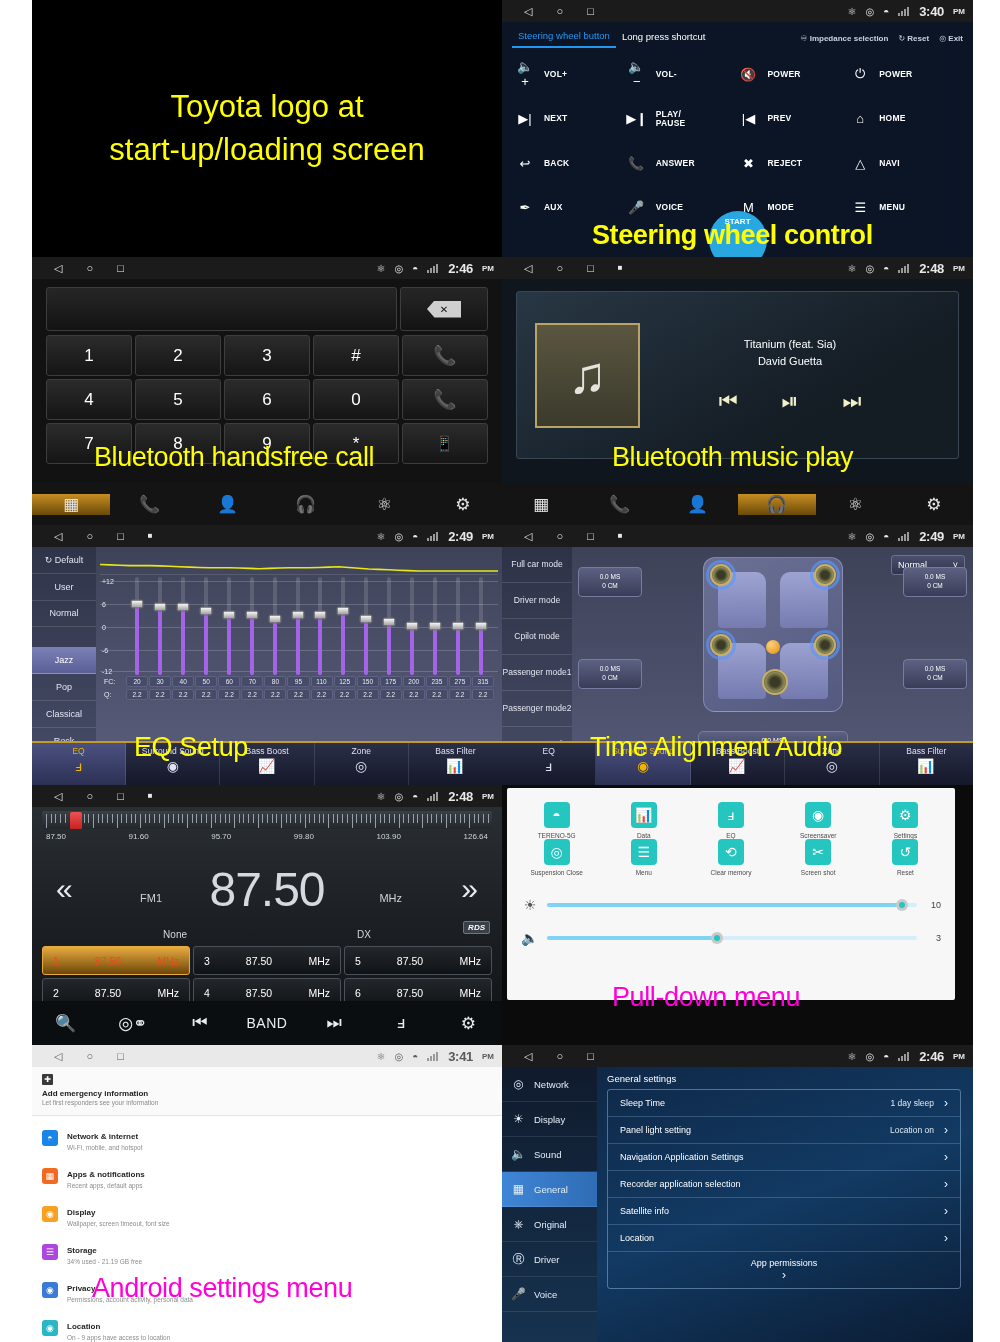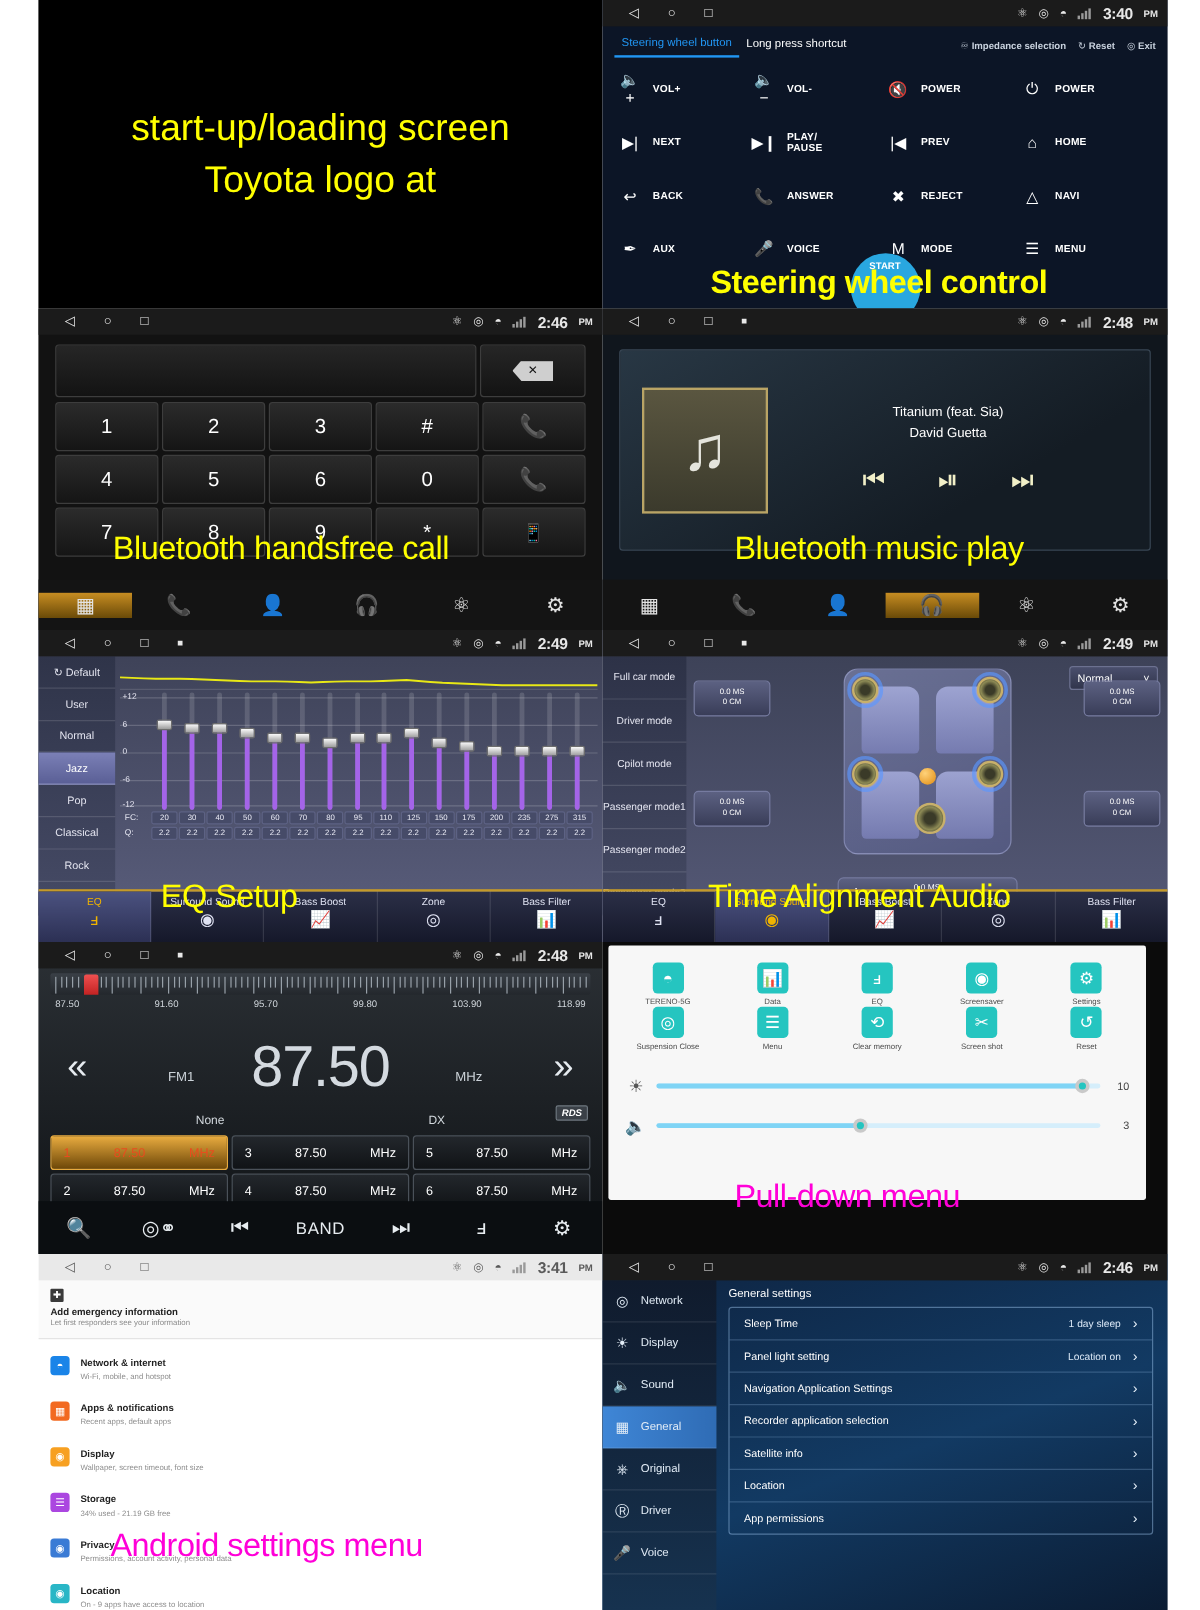--- a/index.html
+++ b/index.html
@@ -97,21 +97,21 @@
   .bt-artist { font-size:11px; margin-bottom:22px; }
   .bt-ctrls { display:flex; justify-content:center; gap:44px; color:#f2f0c8; font-size:21px; }
 
   
   #p5 { left:32px; top:525px; width:470px; height:260px;
         background:linear-gradient(#3c4055,#5b5f7e); }
   .eq-body { display:flex; height:216px; }
   .eq-side { width:64px; background:linear-gradient(#2f3449,#464b66); }
   .eq-item { height:26.8px; display:flex; align-items:center; justify-content:center;
     color:#e3e4ef; font-size:9px; border-bottom:1px solid rgba(255,255,255,.13); }
-  .eq-item.sel { background:linear-gradient(#7b80b6,#5a5f96); color:#fff; }
+  .eq-item.sel { background:linear-gradient(#7b80b6,#5a5f96); color:#fff;margin-top:20px; }
   .eq-main { flex:1; position:relative; padding:4px 4px 0 4px; }
   .eq-curve { height:24px; position:relative; border-bottom:1px solid rgba(255,255,255,.12); }
   .eq-chart { position:relative; height:98px; margin-top:2px; }
   .eq-axis { position:absolute; left:0; width:100%; border-top:1px solid rgba(255,255,255,.18); }
   .eq-ylab { position:absolute; left:2px; color:#e6e6f2; font-size:7px; transform:translateY(-50%); }
   .sliders { position:absolute; left:26px; right:6px; top:0; bottom:0; display:flex; }
   .sl { flex:1; position:relative; }
   .sl .track { position:absolute; left:50%; transform:translateX(-50%); top:0; bottom:0;
       width:4px; background:rgba(255,255,255,.14); border-radius:2px; }
   .sl .fill { position:absolute; left:50%; transform:translateX(-50%); bottom:0;
@@ -244,34 +244,34 @@
   .gs-side { width:95px; background:linear-gradient(#101b2d,#16324f); }
   .gs-item { height:35px; display:flex; align-items:center; gap:8px; padding-left:9px;
      color:#e3edf7; font-size:9.5px; border-bottom:1px solid rgba(255,255,255,.1); }
   .gs-item.sel { background:linear-gradient(90deg,#3f86d6,#2f6cb5); }
   .gs-ic { width:15px; text-align:center; font-size:12px; }
   .gs-main { flex:1; padding:6px 12px 0 10px; }
   .gs-title { color:#fff; font-size:9.5px; margin-bottom:5px; }
   .gs-card { border:1px solid rgba(160,200,240,.45); border-radius:3px; }
   .gs-row { display:flex; align-items:center; padding:6px 12px; color:#fff; font-size:9px;
      border-bottom:1px solid rgba(160,200,240,.25); }
-  .gs-row:last-child { border-bottom:0; }
+  .gs-row:last-child { border-bottom:0;flex-direction:column; }
   .gs-row .lbl { flex:1; }
   .gs-row .val { font-size:8.5px; color:#dce9f7; margin-right:10px; }
   .gs-row .arr { font-size:12px; color:#e6f0fa; }
 </style>
 </head>
 <body>
 
 <div class="grid">
 
   <div class="panel" id="p1">
     <div class="splash">
+      <div>Toyota logo at</div>
       <div>start-up/loading screen</div>
-      <div>Toyota logo at</div>
     </div>
   </div>
 
   <div class="panel" id="p2">
     <div class="statusbar">
       <div class="nav-icons">
         <span>◁</span>
         <span>○</span>
         <span>□</span>
       </div>
@@ -881,21 +881,21 @@
           <i style="left: 436.4px; height: 9px;"></i>
           <i style="left: 441.1px; height: 9px;"></i>
           <i style="left: 445.8px; height: 9px;"></i>
         </div>
       <div class="scale">
         <span>87.50</span>
         <span>91.60</span>
         <span>95.70</span>
         <span>99.80</span>
         <span>103.90</span>
-        <span>118.99</span>
+        <span>126.64</span>
       </div>
     </div>
     <div class="freq-row">
       <span class="chev l">«</span>
       <span class="big-freq">87.50</span>
       <span class="chev r">»</span>
       <span class="band-lb">FM1</span>
       <span class="mhz-lb">MHz</span>
     </div>
     <div class="sub-row">

